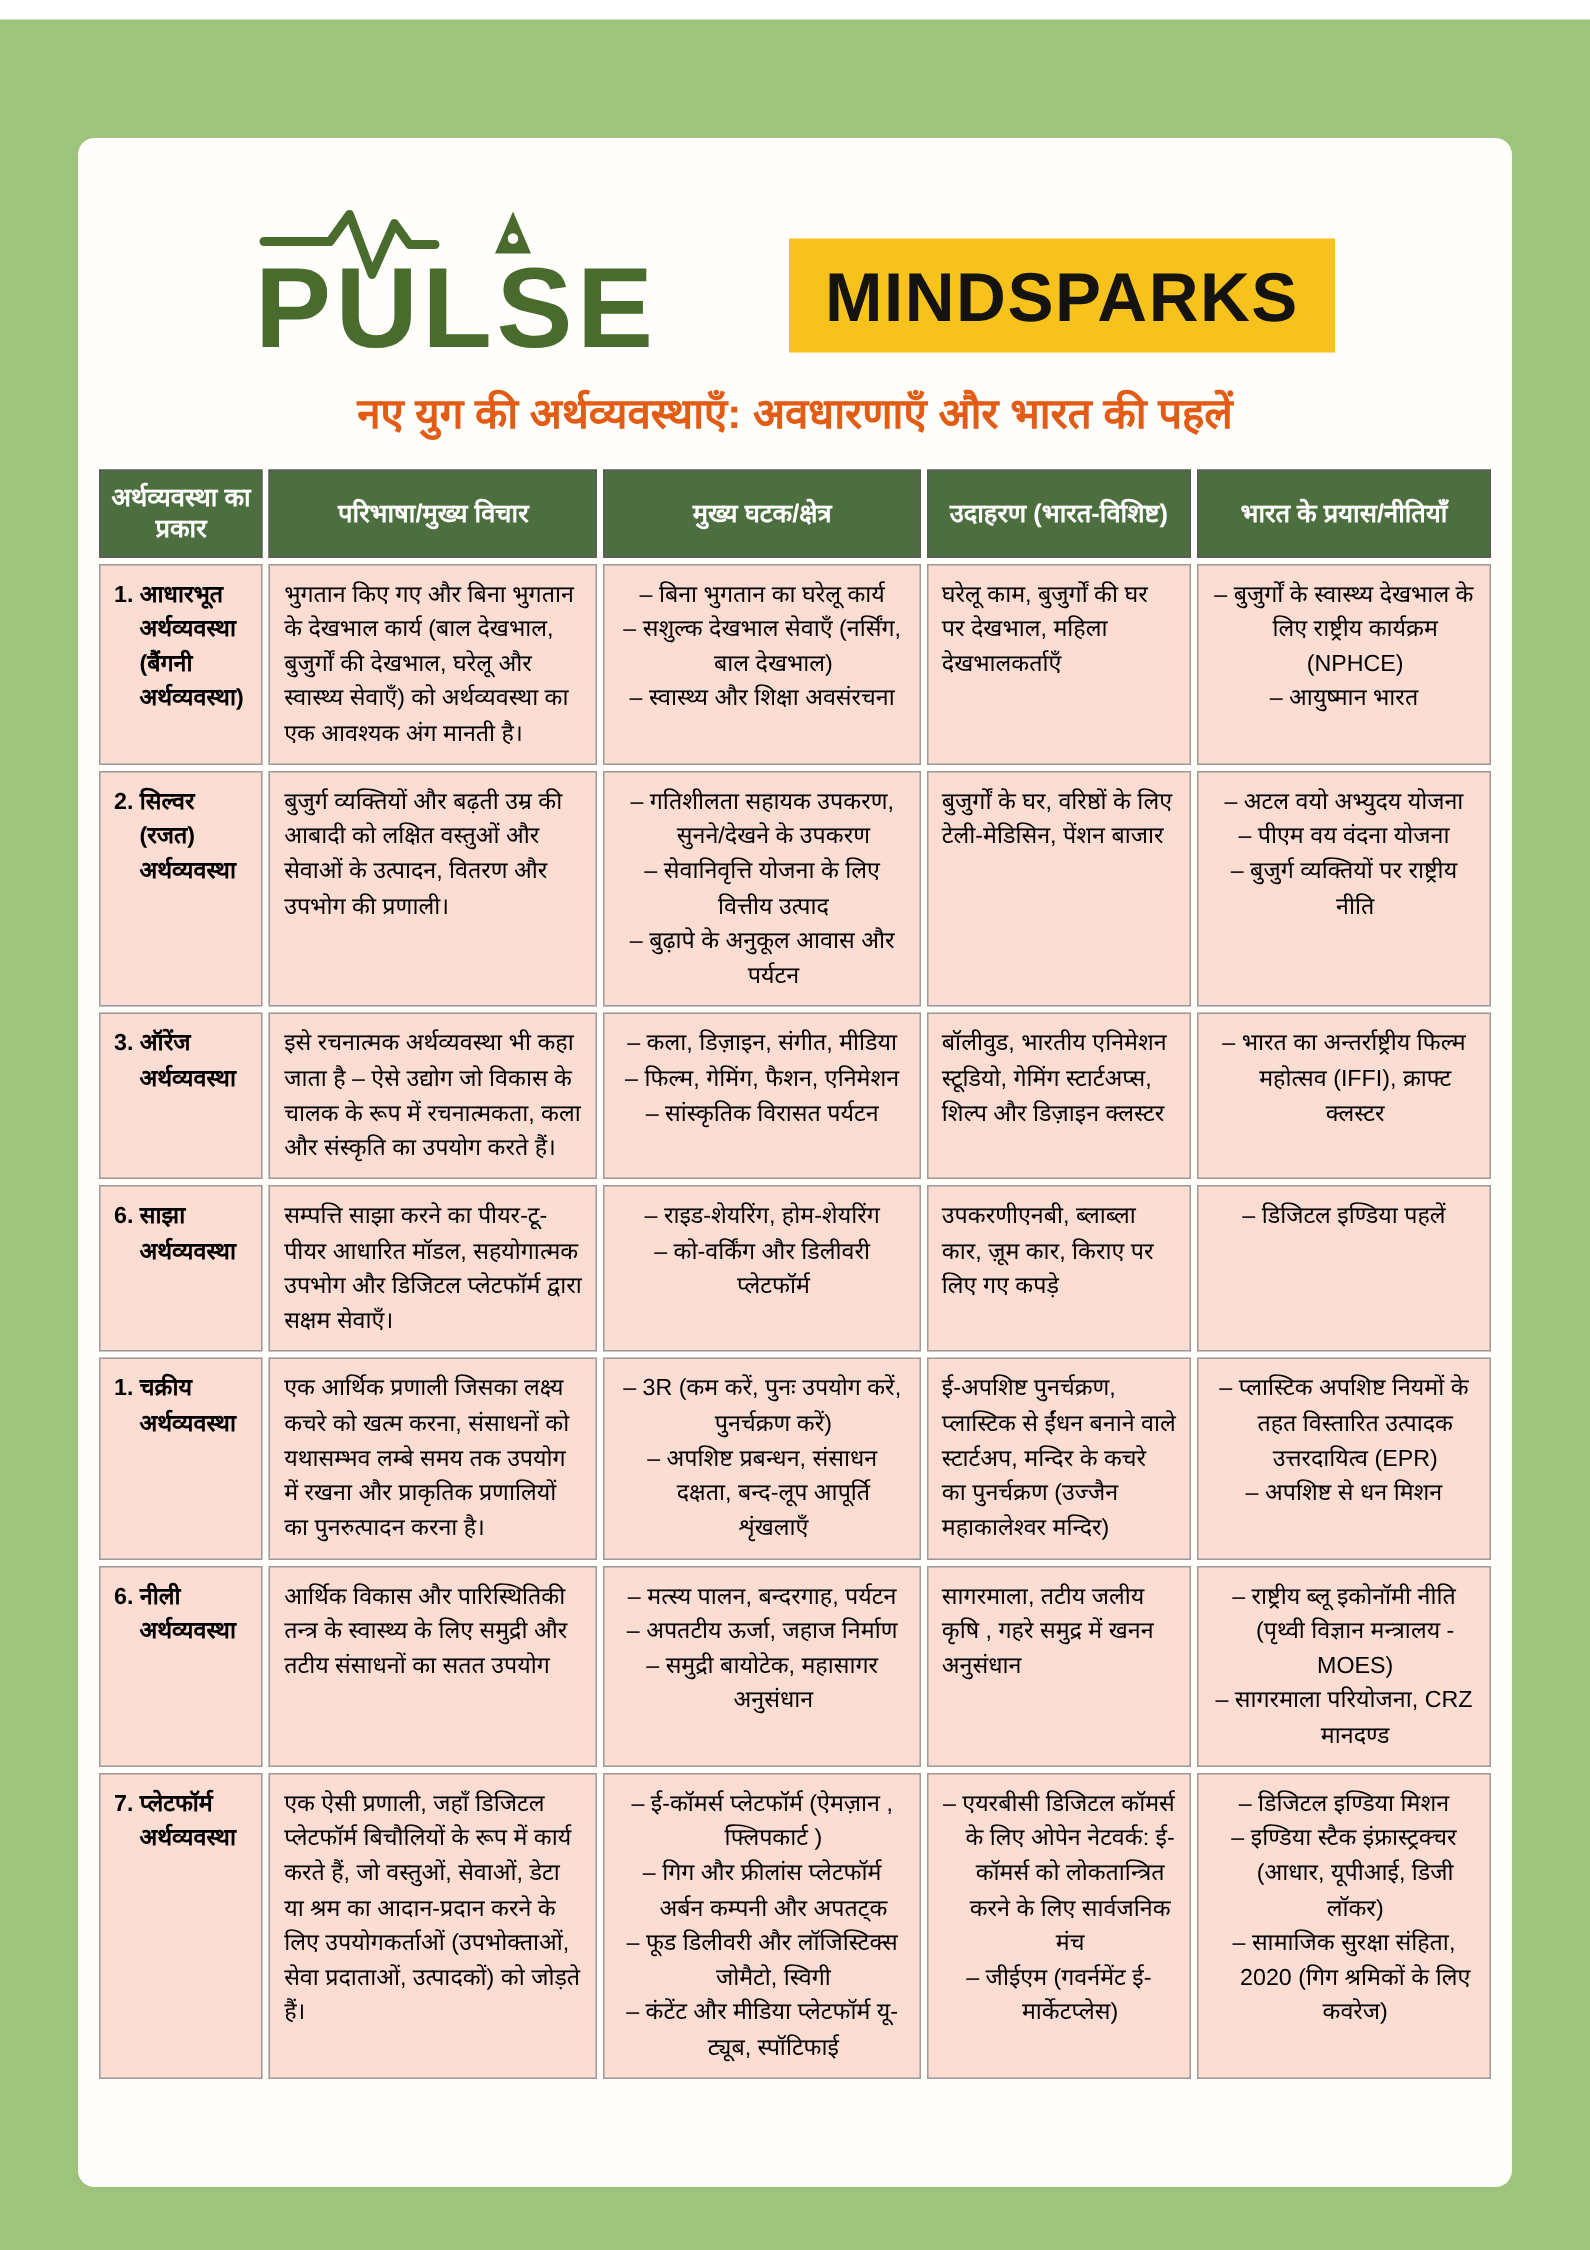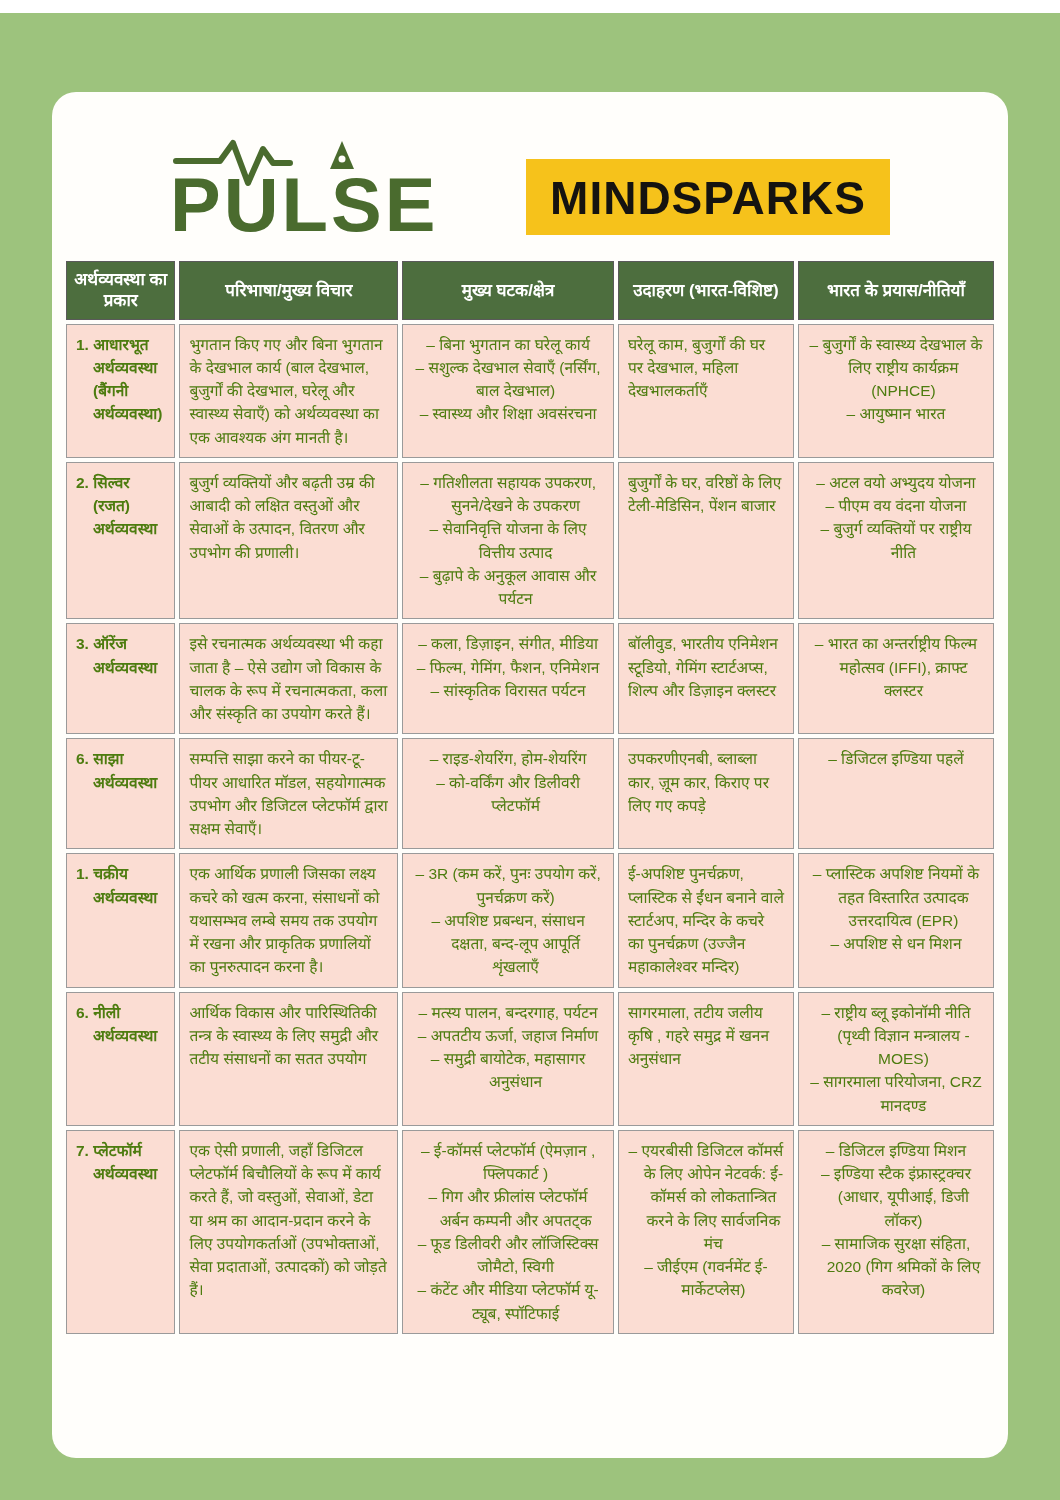--- a/index.html
+++ b/index.html
@@ -4,21 +4,21 @@
 <style>
   * { box-sizing: border-box; margin: 0; padding: 0; }
   html, body {
     width: 1060px; height: 1500px;
     font-family: "Liberation Sans", "DejaVu Sans", sans-serif;
   }
   body { background: #9dc37d; position: relative; overflow: hidden; }
   .top-strip { position: absolute; top: 0; left: 0; width: 100%; height: 13px; background: #ffffff; }
   .card {
     position: absolute; left: 52px; top: 92px; width: 956px; height: 1366px;
-    background: #fffefb; border-radius: 24px; overflow: hidden;
+    background: #fffefb; border-radius: 11px; overflow: hidden;
   }
   
   .logo-row {
     margin-top: 46px;
     display: flex; justify-content: center; align-items: flex-end; gap: 16px;
   }
   .brand-svg { display: block; }
   .brand-badge {
     background: #f6c21b; color: #151310;
     font-size: 46px; font-weight: bold; letter-spacing: 1px;
@@ -42,21 +42,21 @@
     border: 1px solid #5a5a5a;
     font-size: 17px; font-weight: bold;
     text-align: center; vertical-align: middle;
     padding: 7px 4px; height: 54px; line-height: 1.25;
   }
   td {
     background: #fbddd3;
     border: 1px solid #9a9a9a;
     vertical-align: top;
     padding: 8px 9px;
-    font-size: 15.5px; line-height: 1.5; color: #4d7c0f;
+    font-size: 15.5px; line-height: 1.5; color: #000000;
   }
   .c-type { font-weight: bold; padding-left: 17px; text-indent: -17px; }
   .line { margin: 0; }
   .line.hang { padding-left: 15px; text-indent: -15px; text-align: center; }
 </style>
 </head>
 <body>
 
 <div class="top-strip"></div>
 
@@ -71,20 +71,21 @@
 
       <g>
         <path d="M172,2 L160,30 L184,30 Z" fill="#4a6b2e"></path>
         <circle cx="172" cy="20" r="3.5" fill="#fffefb"></circle>
       </g>
       <text x="0" y="92" font-size="76" font-weight="bold" letter-spacing="3" fill="#4a6b2e">PULSE</text>
     </svg>
     <div class="brand-badge">MINDSPARKS</div>
   </div>
 
+  <div class="page-title">नए युग की अर्थव्यवस्थाएँ: अवधारणाएँ और भारत की पहलें</div>
 
   <table class="econ">
     <colgroup>
       <col style="width:12%">
         <col style="width:24%">
         <col style="width:23.2%">
       <col style="width:19.3%">
         <col style="width:21.5%">
     </colgroup>
     <thead>

